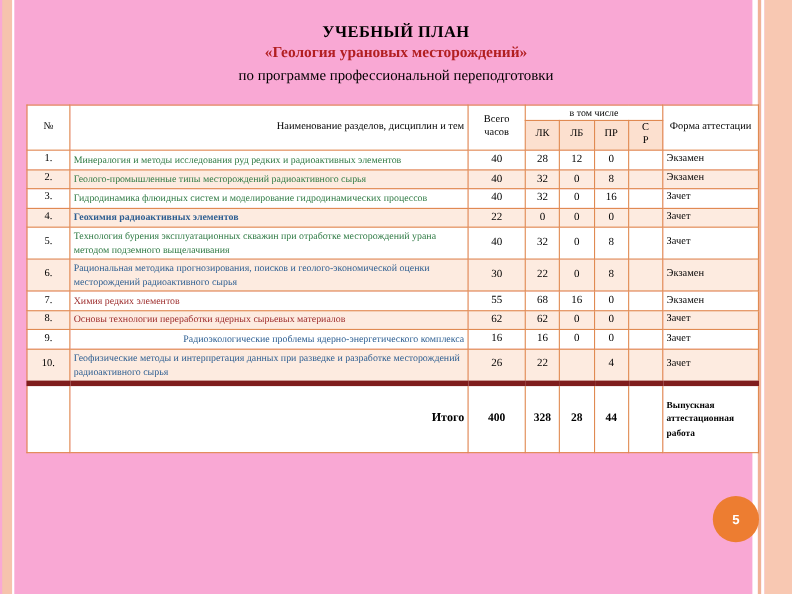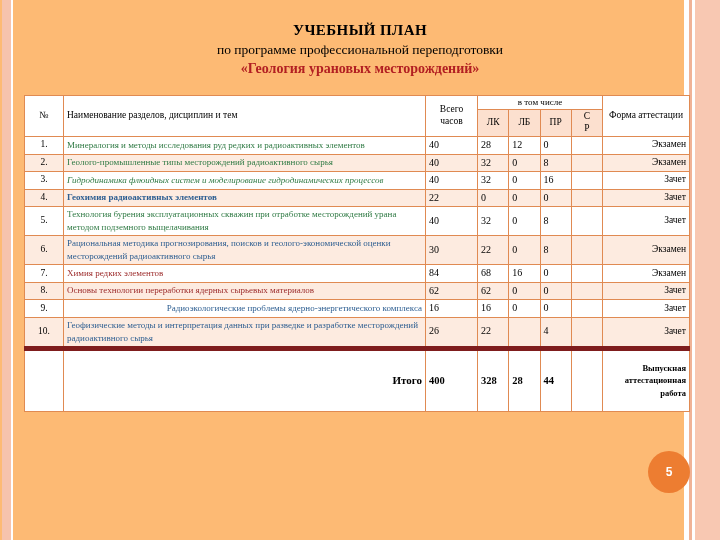--- a/index.html
+++ b/index.html
@@ -12,21 +12,21 @@
     height: 540px;
     overflow: hidden;
     font-family: "Liberation Serif", "DejaVu Serif", serif;
     position: relative;
   }
 
   
   #slide {
     position: absolute;
     inset: 0;
-    background: #fdba74;
+    background: #f9a8d4;
   }
   .edge-stripe {
     position: absolute;
     top: 0;
     bottom: 0;
     pointer-events: none;
   }
   #left-stripe-a { left: 2px;  width: 9px;  background: #f6c3ad; }
   #left-stripe-b { left: 11px; width: 2px;  background: #ffffff; }
 
@@ -84,33 +84,33 @@
   
   thead th {
     background: #ffffff;
     color: #000000;
     font-weight: bold;
     text-align: center;
     font-size: 9.5px;
     line-height: 1.25;
   }
   th.hdr-num      { width: 32px; }
-  th.hdr-name     { width: 355px; text-align: left; padding-left: 8px; font-size: 9.5px;}
+  th.hdr-name     { width: 355px; text-align: right; padding-left: 8px; font-size: 9.5px;}
   th.hdr-total    { width: 45px; }
   th.hdr-group    { font-size: 9px; font-weight: normal; background:#ffffff;}
   th.hdr-lk, th.hdr-lb, th.hdr-pr { width: 41px; background:#fce0cf; }
   th.hdr-sr       { width: 25px; background:#fce0cf; }
   th.hdr-form     { width: 80px; }
 
   
   tbody td { font-size: 9px; line-height: 1.45; }
   td.c-num  { text-align: center; font-weight: bold; color:#000; font-size:9.5px; vertical-align: top; padding-top:3px;}
   td.c-name { text-align: left; padding-left: 6px; padding-right:4px; vertical-align: middle;}
-  td.c-num-val { color:#000; font-size:10px;margin-top:44px; }
-  td.c-form { text-align: right; color:#000; font-size:9.5px; font-weight:bold;margin-left:20px; }
+  td.c-num-val { text-align: center; color:#000; font-size:10px;margin-top:44px; }
+  td.c-form { text-align: left; color:#000; font-size:9.5px; font-weight:bold;margin-left:20px; }
 
   tr.row-odd  td { background: #ffffff; }
   tr.row-even td { background: #fdebe0; }
 
   
   #totals-row td {
     background: #ffffff;
     border-top: 5px solid #7f1d1d;
     height: 58px;
     vertical-align: middle;
@@ -153,22 +153,22 @@
 
   <div class="edge-stripe" id="left-stripe-a"></div>
   <div class="edge-stripe" id="left-stripe-b"></div>
   <div class="edge-stripe" id="right-line-c"></div>
   <div class="edge-stripe" id="right-line-b"></div>
   <div class="edge-stripe" id="right-line-a"></div>
   <div class="edge-stripe" id="right-band"></div>
 
   <div id="title-block">
     <div id="main-title">УЧЕБНЫЙ ПЛАН</div>
+    <div id="program-name">«Геология урановых месторождений»</div>
     <div id="subtitle">по программе профессиональной переподготовки</div>
-    <div id="program-name">«Геология урановых месторождений»</div>
   </div>
 
   <table id="plan-table">
     <thead>
       <tr>
         <th class="hdr-num" rowspan="2">№</th>
         <th class="hdr-name" rowspan="2">Наименование разделов, дисциплин и тем</th>
         <th class="hdr-total" rowspan="2">Всего часов</th>
         <th class="hdr-group" colspan="4">в том числе</th>
         <th class="hdr-form" rowspan="2">Форма аттестации</th>
@@ -200,21 +200,21 @@
           <td class="c-name" style="color: rgb(47, 122, 68);">Геолого-промышленные типы месторождений радиоактивного сырья</td>
           <td class="c-num-val">40</td>
           <td class="c-num-val">32</td>
           <td class="c-num-val">0</td>
           <td class="c-num-val">8</td>
           <td class="c-num-val"></td>
           <td class="c-form">Экзамен</td>
         </tr>
         <tr class="row-odd">
           <td class="c-num">3.</td>
-          <td class="c-name" style="color: rgb(47, 122, 68); font-style: italic;">Гидродинамика флюидных систем и моделирование гидродинамических процессов</td>
+          <td class="c-name" style="color: rgb(47, 122, 68);">Гидродинамика флюидных систем и моделирование гидродинамических процессов</td>
           <td class="c-num-val">40</td>
           <td class="c-num-val">32</td>
           <td class="c-num-val">0</td>
           <td class="c-num-val">16</td>
           <td class="c-num-val"></td>
           <td class="c-form">Зачет</td>
         </tr>
         <tr class="row-even">
           <td class="c-num">4.</td>
           <td class="c-name" style="color: rgb(45, 94, 145); font-weight: bold;">Геохимия радиоактивных элементов</td>
@@ -241,21 +241,21 @@
           <td class="c-num-val">30</td>
           <td class="c-num-val">22</td>
           <td class="c-num-val">0</td>
           <td class="c-num-val">8</td>
           <td class="c-num-val"></td>
           <td class="c-form">Экзамен</td>
         </tr>
         <tr class="row-odd">
           <td class="c-num">7.</td>
           <td class="c-name" style="color: rgb(156, 43, 43);">Химия редких элементов</td>
-          <td class="c-num-val">84</td>
+          <td class="c-num-val">55</td>
           <td class="c-num-val">68</td>
           <td class="c-num-val">16</td>
           <td class="c-num-val">0</td>
           <td class="c-num-val"></td>
           <td class="c-form">Экзамен</td>
         </tr>
         <tr class="row-even">
           <td class="c-num">8.</td>
           <td class="c-name" style="color: rgb(156, 43, 43);">Основы технологии переработки ядерных сырьевых материалов</td>
           <td class="c-num-val">62</td>

